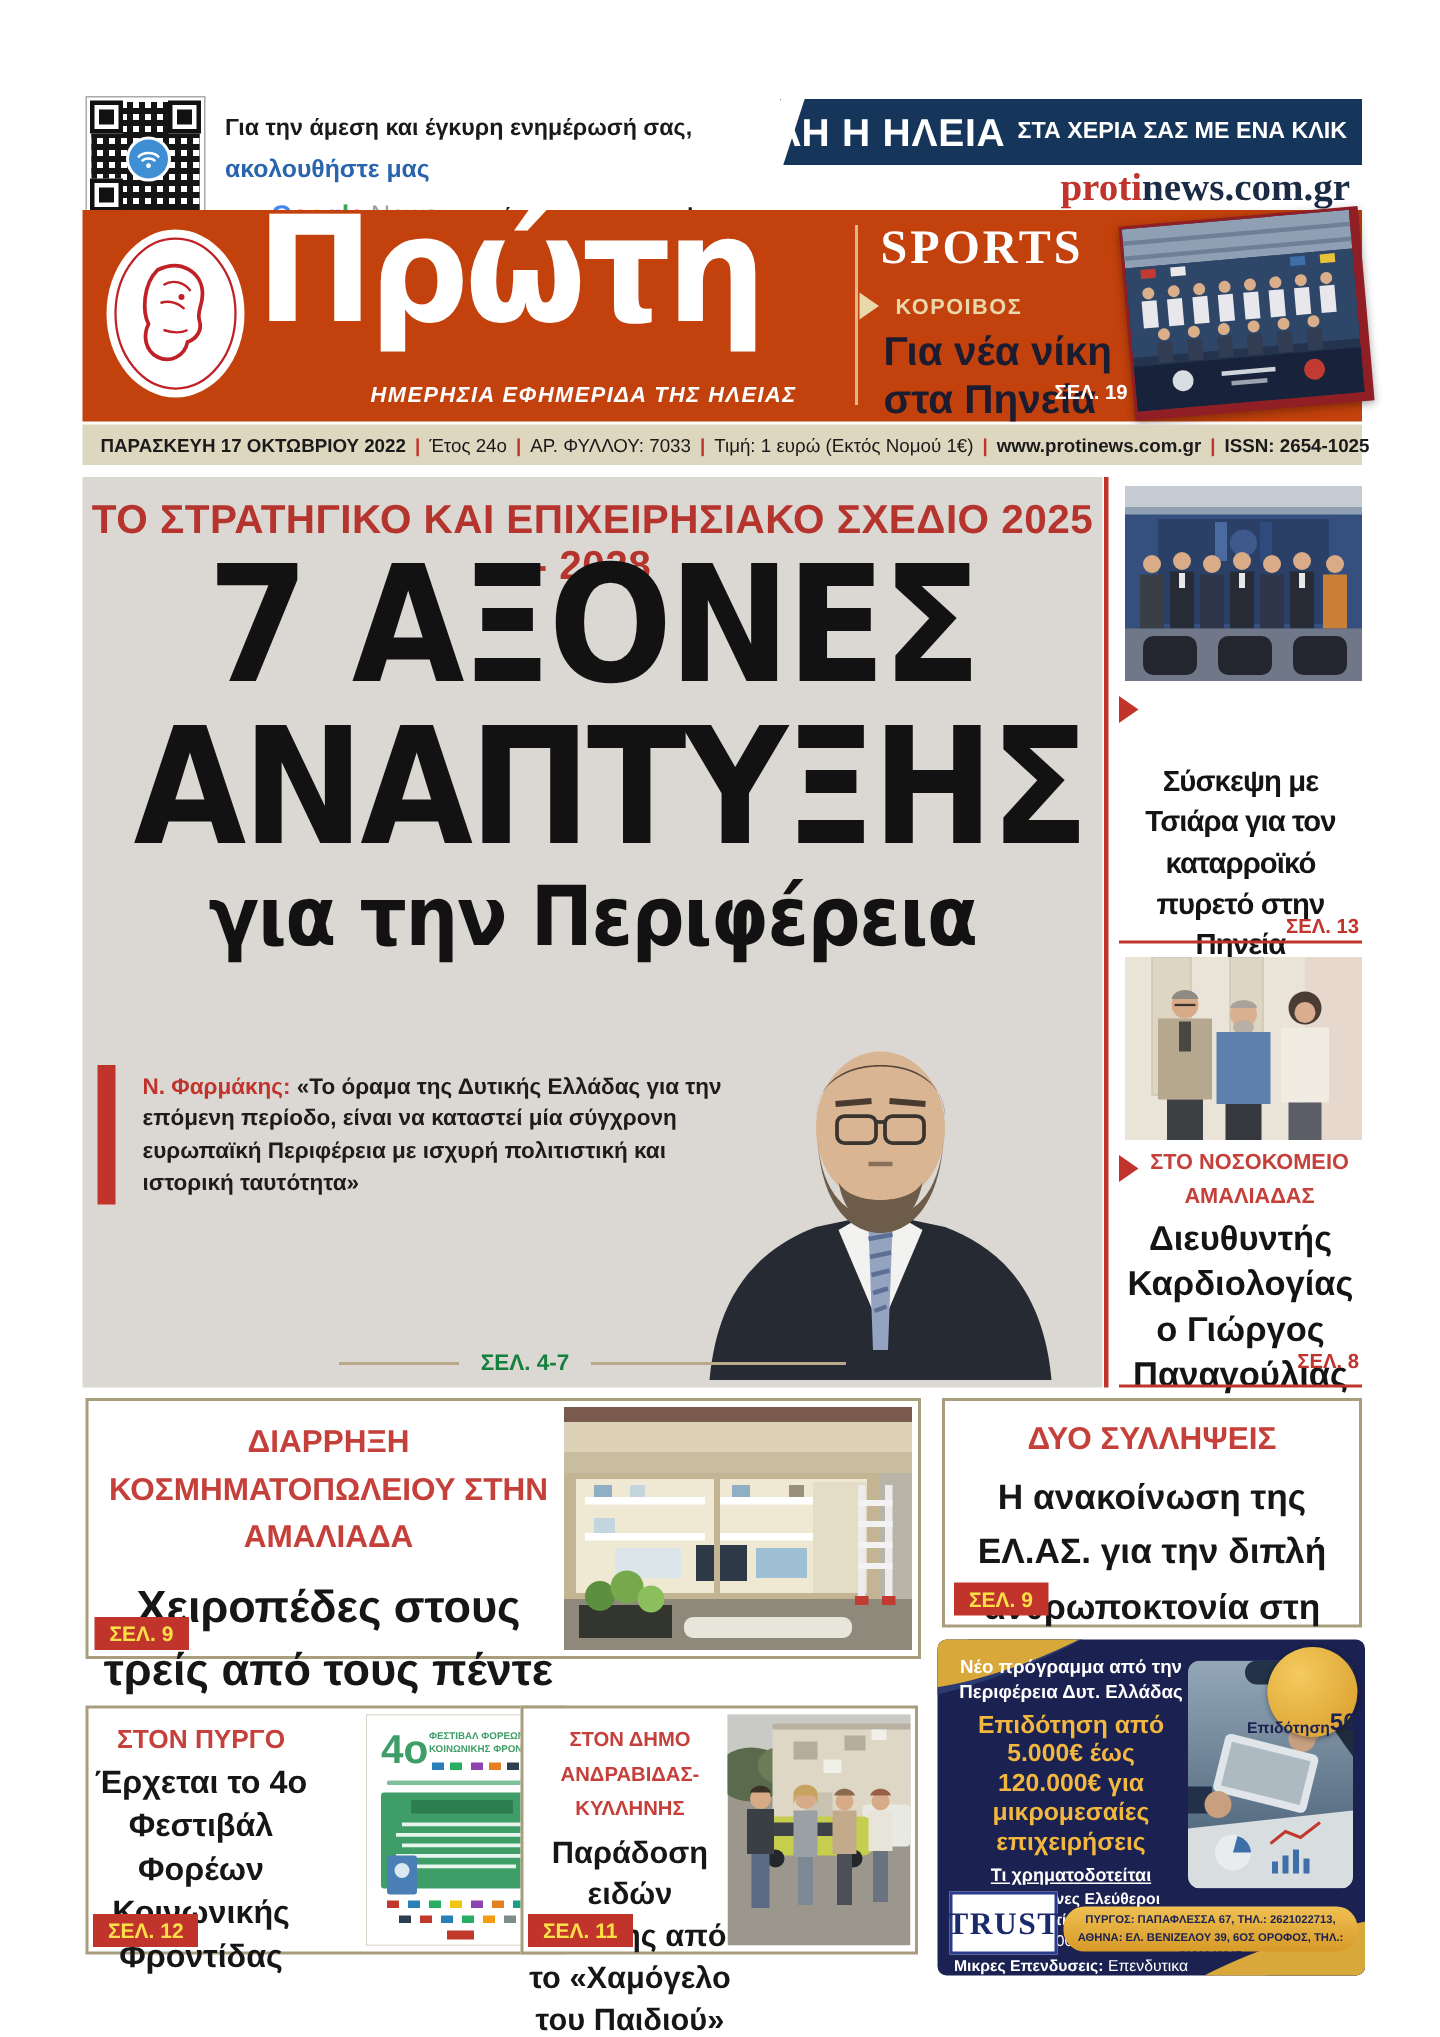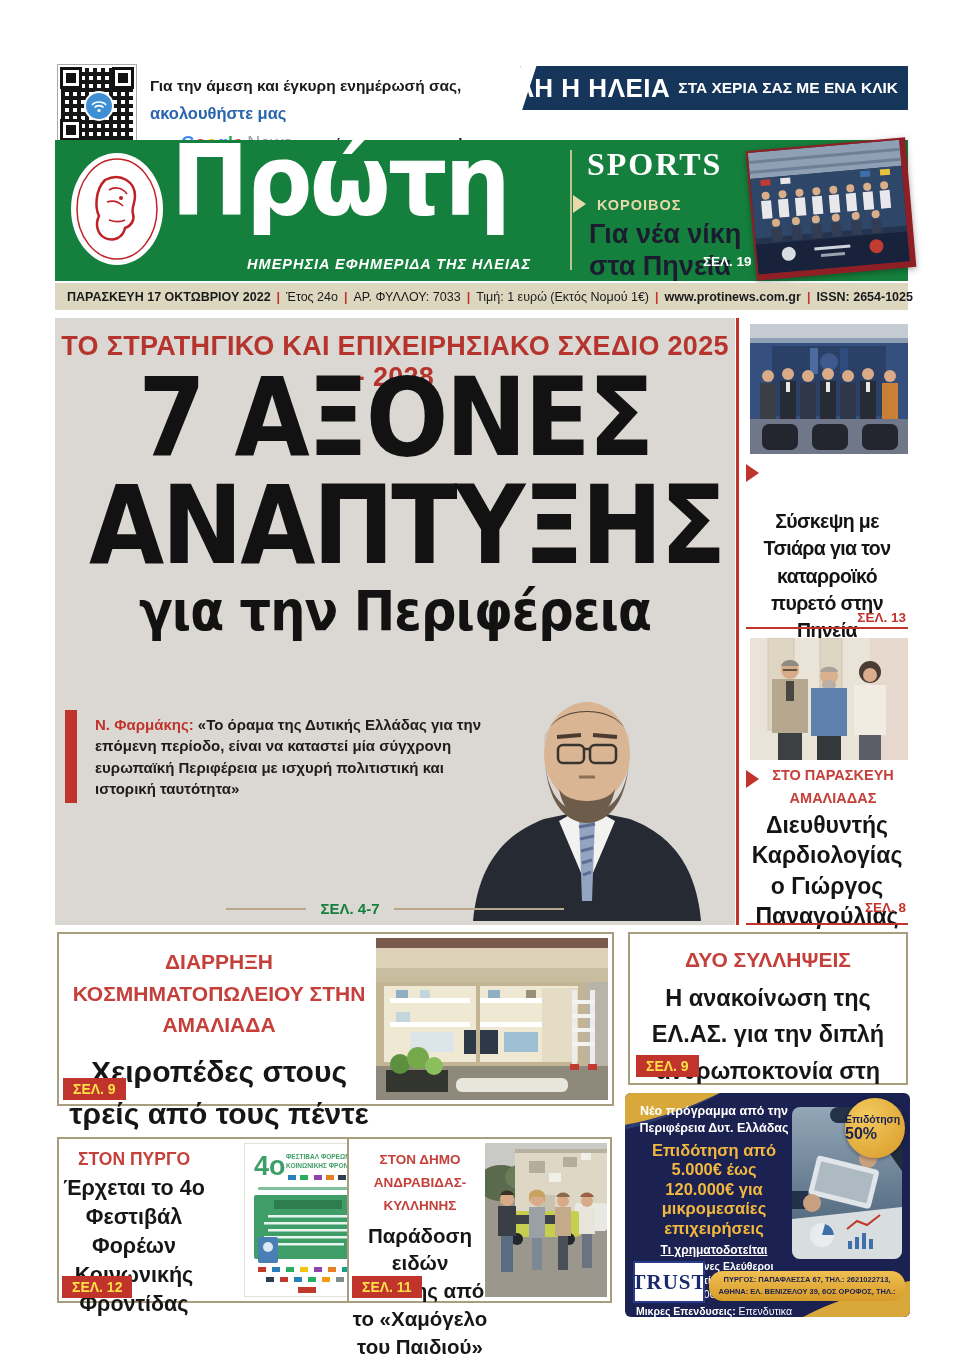--- a/index.html
+++ b/index.html
@@ -26,21 +26,21 @@
   .nav-top{height:44px;background:#16355a;color:#fff;display:flex;align-items:center;
      justify-content:flex-end;padding-right:10px;white-space:nowrap;position:relative;overflow:hidden;}
   .nav-top .slash{position:absolute;left:-8px;top:-4px;width:16px;height:60px;background:#fff;transform:skewX(-18deg);}
   .nav-strong{font-size:26px;font-weight:800;letter-spacing:.5px;margin-right:8px;}
   .nav-rest{font-size:15.5px;font-weight:700;}
   .url-bar{height:30px;background:#fff;border-bottom:3px solid #16355a;display:flex;align-items:center;
      justify-content:flex-end;padding-right:8px;font-family:"Liberation Serif",serif;font-size:26px;font-weight:700;}
   .url-brand{color:#c0342c;} .url-rest{color:#1b2b45;}
 
   
-  .masthead{left:55px;top:140px;width:853px;height:141px;background:#15803d;}
+  .masthead{left:55px;top:140px;width:853px;height:141px;background:#c2410c;}
   .emblem{position:absolute;left:14px;top:10px;}
   .logo-title{position:absolute;left:116px;top:-16px;font-size:98px;font-weight:800;color:#fff;
      font-family:"DejaVu Sans",sans-serif;letter-spacing:-3px;transform:scaleX(.95);transform-origin:left;}
   .logo-tag{position:absolute;left:170px;top:116px;width:306px;text-align:right;color:#fff;
      font-size:14.5px;font-weight:700;font-style:italic;letter-spacing:1px;}
   .mast-divider{position:absolute;left:515px;top:10px;width:2px;height:120px;background:#e7d6a9;opacity:.8;}
   .sports-title{position:absolute;left:532px;top:6px;font-family:"Liberation Serif",serif;
      font-size:32px;font-weight:800;color:#fff;letter-spacing:2px;}
   .sports-arrow{position:absolute;left:518px;top:55px;width:0;height:0;
      border-left:13px solid #e9d8aa;border-top:9px solid transparent;border-bottom:9px solid transparent;}
@@ -122,22 +122,22 @@
   .ad-sw1{position:absolute;left:-36px;top:-20px;width:170px;height:38px;background:#d9a83a;
      transform:rotate(-20deg);border-radius:50%;}
   .ad-sw2{position:absolute;left:-46px;top:-6px;width:170px;height:30px;background:#2c3a72;
      transform:rotate(-20deg);border-radius:50%;}
   .ad-sw3{position:absolute;right:-50px;bottom:-18px;width:190px;height:42px;background:#d9a83a;
      transform:rotate(-18deg);border-radius:50%;}
   .ad-sw4{position:absolute;right:-60px;bottom:-30px;width:190px;height:40px;background:#2c3a72;
      transform:rotate(-18deg);border-radius:50%;}
   .ad-photo{position:absolute;right:8px;top:14px;width:110px;height:152px;border-radius:8px;overflow:hidden;}
   .ad-badge{position:absolute;right:5px;top:5px;width:60px;height:60px;border-radius:50%;
-     background:radial-gradient(circle at 35% 30%,#f4ca5e,#d79a28);display:flex;flex-direction:column;
-     align-items:flex-start;justify-content:center;color:#1b2150;font-weight:800;box-shadow:0 1px 4px rgba(0,0,0,.4);}
+     background:radial-gradient(circle at 35% 30%,#f4ca5e,#d79a28);display:flex;flex-direction:row;
+     align-items:flex-end;justify-content:center;color:#1b2150;font-weight:800;box-shadow:0 1px 4px rgba(0,0,0,.4);}
   .ad-badge .b1{font-size:10.5px;} .ad-badge .b2{font-size:16px;}
   .ad-col{position:absolute;left:10px;top:10px;width:158px;text-align:center;color:#fff;}
   .ad-program{font-size:12.5px;font-weight:700;line-height:1.35;}
   .ad-headline{font-size:16.5px;font-weight:800;color:#f2b73e;line-height:1.18;margin-top:4px;}
   .ad-funded{font-size:12px;font-weight:800;text-decoration:underline;margin-top:5px;}
   .ad-item{font-size:10.5px;line-height:1.35;margin-top:2px;}
   .ad-item .lbl{font-weight:800;}
   .trust{position:absolute;left:8px;bottom:14px;width:68px;height:38px;background:#fff;
      border:2px solid #2a3a8c;display:flex;align-items:center;justify-content:center;
      font-family:"Liberation Serif",serif;font-size:21px;font-weight:800;color:#1b2a6b;letter-spacing:1px;}
@@ -175,20 +175,24 @@
   <span class="gword"><span class="gl0">G</span><span class="gl1">o</span><span class="gl2">o</span><span class="gl3">g</span><span class="gl4">l</span><span class="gl5">e</span></span>
   <span class="gnews">News</span>
   <span>σκανάροντας το qrcode με το κινητό σας</span>
 </div>
 
 <div class="abs site-banner">
   <div class="nav-top">
     <div class="slash"></div>
     <span class="nav-strong">ΟΛΗ Η ΗΛΕΙΑ</span>
     <span class="nav-rest">ΣΤΑ ΧΕΡΙΑ ΣΑΣ ΜΕ ΕΝΑ ΚΛΙΚ</span>
+  </div>
+  <div class="url-bar">
+    <span class="url-brand">proti</span>
+      <span class="url-rest">news.com.gr</span>
   </div>
 </div>
 
 <div class="abs masthead">
   <div class="emblem">
     <svg width="96" height="118" viewBox="0 0 96 118">
       <ellipse cx="48" cy="59" rx="46" ry="56" fill="#ffffff"></ellipse>
       <ellipse cx="48" cy="59" rx="40" ry="50" fill="none" stroke="#bf2127" stroke-width="1.5"></ellipse>
       <path d="M36,30 C52,22 66,32 66,46 C66,54 62,58 64,64 C66,70 62,76 56,78 C54,88 44,92 36,88 C28,84 26,74 30,66 C26,58 26,40 36,30 Z" fill="none" stroke="#bf2127" stroke-width="2.5"></path>
       <path d="M40,40 C46,36 54,38 58,44 M38,52 C44,50 50,52 54,56 M40,70 C46,72 52,72 56,70" fill="none" stroke="#bf2127" stroke-width="1.6"></path>
@@ -366,21 +370,21 @@
       <rect x="61" y="50" width="36" height="48" fill="#5d81ac"></rect>
       <rect x="67" y="98" width="24" height="24" fill="#35383c"></rect>
       <circle cx="120" cy="34" r="11" fill="#4a3b33"></circle>
       <circle cx="120" cy="37" r="7" fill="#d9ad8d"></circle>
       <rect x="104" y="47" width="32" height="50" fill="#f0ece2"></rect>
       <rect x="109" y="97" width="22" height="25" fill="#5b5e66"></rect>
     </svg>
   </div>
   <div class="sb-arrow a2"></div>
   <div class="sb-kicker k2">
-    <span>ΣΤΟ ΠΑΡΑΣΚΕΥΗ</span><br>
+    <span>ΣΤΟ ΝΟΣΟΚΟΜΕΙΟ</span><br>
     <span>ΑΜΑΛΙΑΔΑΣ</span>
   </div>
   <div class="sb-head h2a">Διευθυντής Καρδιολογίας ο Γιώργος Παναγούλιας</div>
   <div class="sb-page p2">ΣΕΛ. 8</div>
   <div class="sb-div d2a"></div>
 </div>
 
 <div class="story-box boxA">
   <div class="colA">
     <div class="story-kicker">ΔΙΑΡΡΗΞΗ ΚΟΣΜΗΜΑΤΟΠΩΛΕΙΟΥ ΣΤΗΝ ΑΜΑΛΙΑΔΑ</div>

